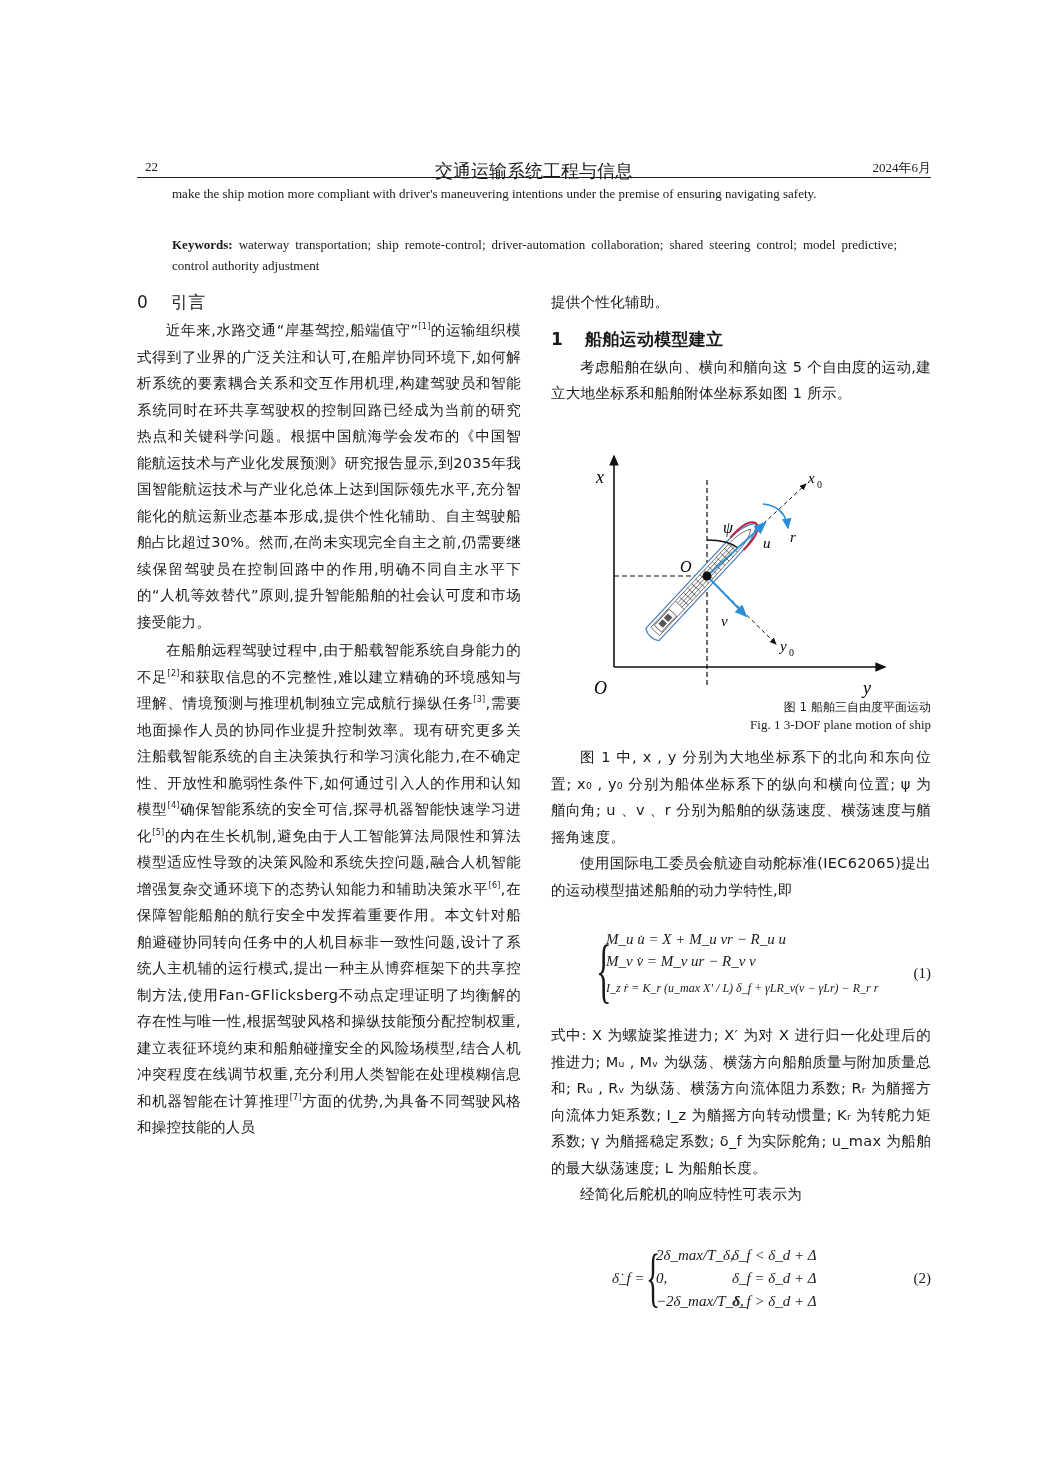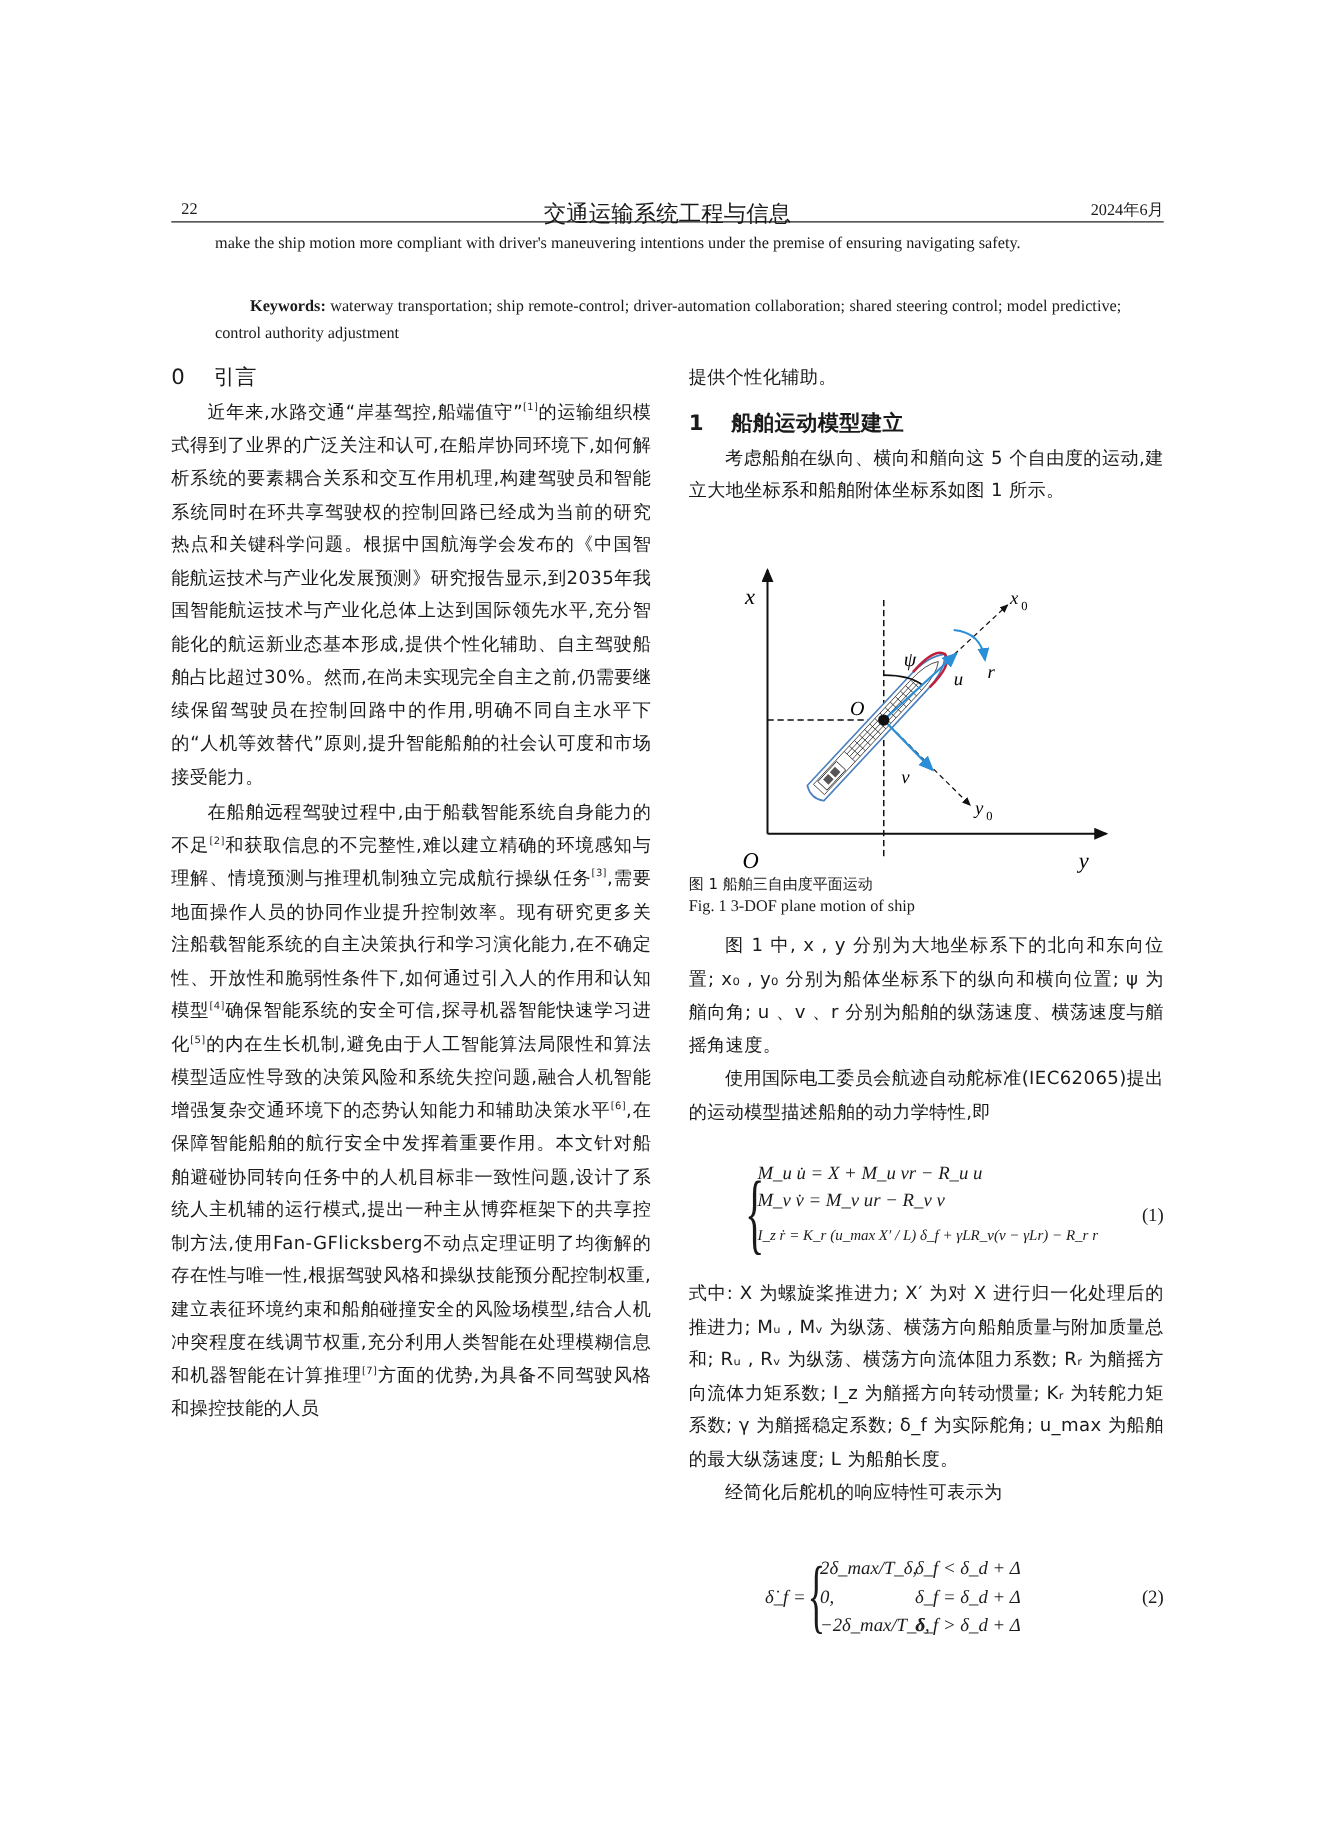--- a/index.html
+++ b/index.html
@@ -6,32 +6,32 @@
   body { width: 1063px; height: 1474px; position: relative; overflow: hidden;
          font-family: "DejaVu Serif", "Liberation Serif", serif; color: #1a1a1a; }
   .abs { position: absolute; }
   .header { left: 137px; top: 159px; width: 794px; height: 18px; border-bottom: 1.5px solid #222;
             font-size: 13px; font-family: "Liberation Serif", serif; }
   .header .pn { position: absolute; left: 8px; top: 0; }
   .header .jt { position: absolute; left: 0; right: 0; text-align: center; top: 0; font-family: Liberation Serif, serif; font-size: 18px; }
   .header .dt { position: absolute; right: 0; top: 0; text-align: right; }
   .abstract { left: 172px; top: 184px; width: 725px; font-family: "Liberation Serif", serif; font-size: 13px; line-height: 20px; text-align: justify; }
   .keywords { left: 172px; top: 234px; width: 725px; font-family: "Liberation Serif", serif; font-size: 13px; line-height: 21px; text-align: justify; }
-  .keywords b { font-weight: bold; margin-left: 28px; }
+  .keywords b { font-weight: bold; }
   .col { font-family: "DejaVu Sans", sans-serif; font-size: 14.5px; line-height: 26.5px; letter-spacing: 0.3px; text-align: justify; }
   .col p { margin: 0; }
   .col .ind { text-indent: 2em; }
   .left { left: 137px; top: 289px; width: 384px; }
   .right { left: 551px; top: 289px; width: 380px; }
   .sec { font-family: "DejaVu Sans", sans-serif; font-size: 17px; font-weight: normal; line-height: 26px; margin: 0 0 2px 0; }
   .sec .num { display: inline-block; width: 34px; }
   .sec.bold { font-weight: bold; margin-top: 10px; }
   sup { font-size: 8px; vertical-align: 6px; line-height: 0; }
   .figure { left: 580px; top: 448px; width: 320px; height: 260px; }
-  .caption { left: 551px; top: 698px; width: 380px; text-align: left; font-size: 13px; line-height: 18px; }
+  .caption { left: 551px; top: 698px; width: 380px; text-align: right; font-size: 13px; line-height: 18px; }
   .caption .cn { font-family: "DejaVu Sans", sans-serif; font-size: 12px; }
   .caption .en { font-family: "Liberation Serif", serif; }
   .eq { font-family: "Liberation Serif", serif; font-style: italic; font-size: 15px; }
   .eq1 { left: 596px; top: 931px; width: 335px; height: 82px; }
   .eq1 .brace { position: absolute; left: 0; top: 0; font-size: 72px; line-height: 78px; font-style: normal; transform: scaleX(0.45); transform-origin: left; }
   .eq1 .line { position: absolute; left: 10px; white-space: nowrap; }
   .eqnum { position: absolute; right: 0; font-style: normal; font-size: 15px; }
   .eq2 { left: 612px; top: 1245px; width: 319px; height: 70px; }
   .eq2 .lhs { position: absolute; left: 0; top: 25px; }
   .eq2 .brace { position: absolute; left: 34px; top: -4px; font-size: 66px; line-height: 72px; font-style: normal; transform: scaleX(0.45); transform-origin: left; }

